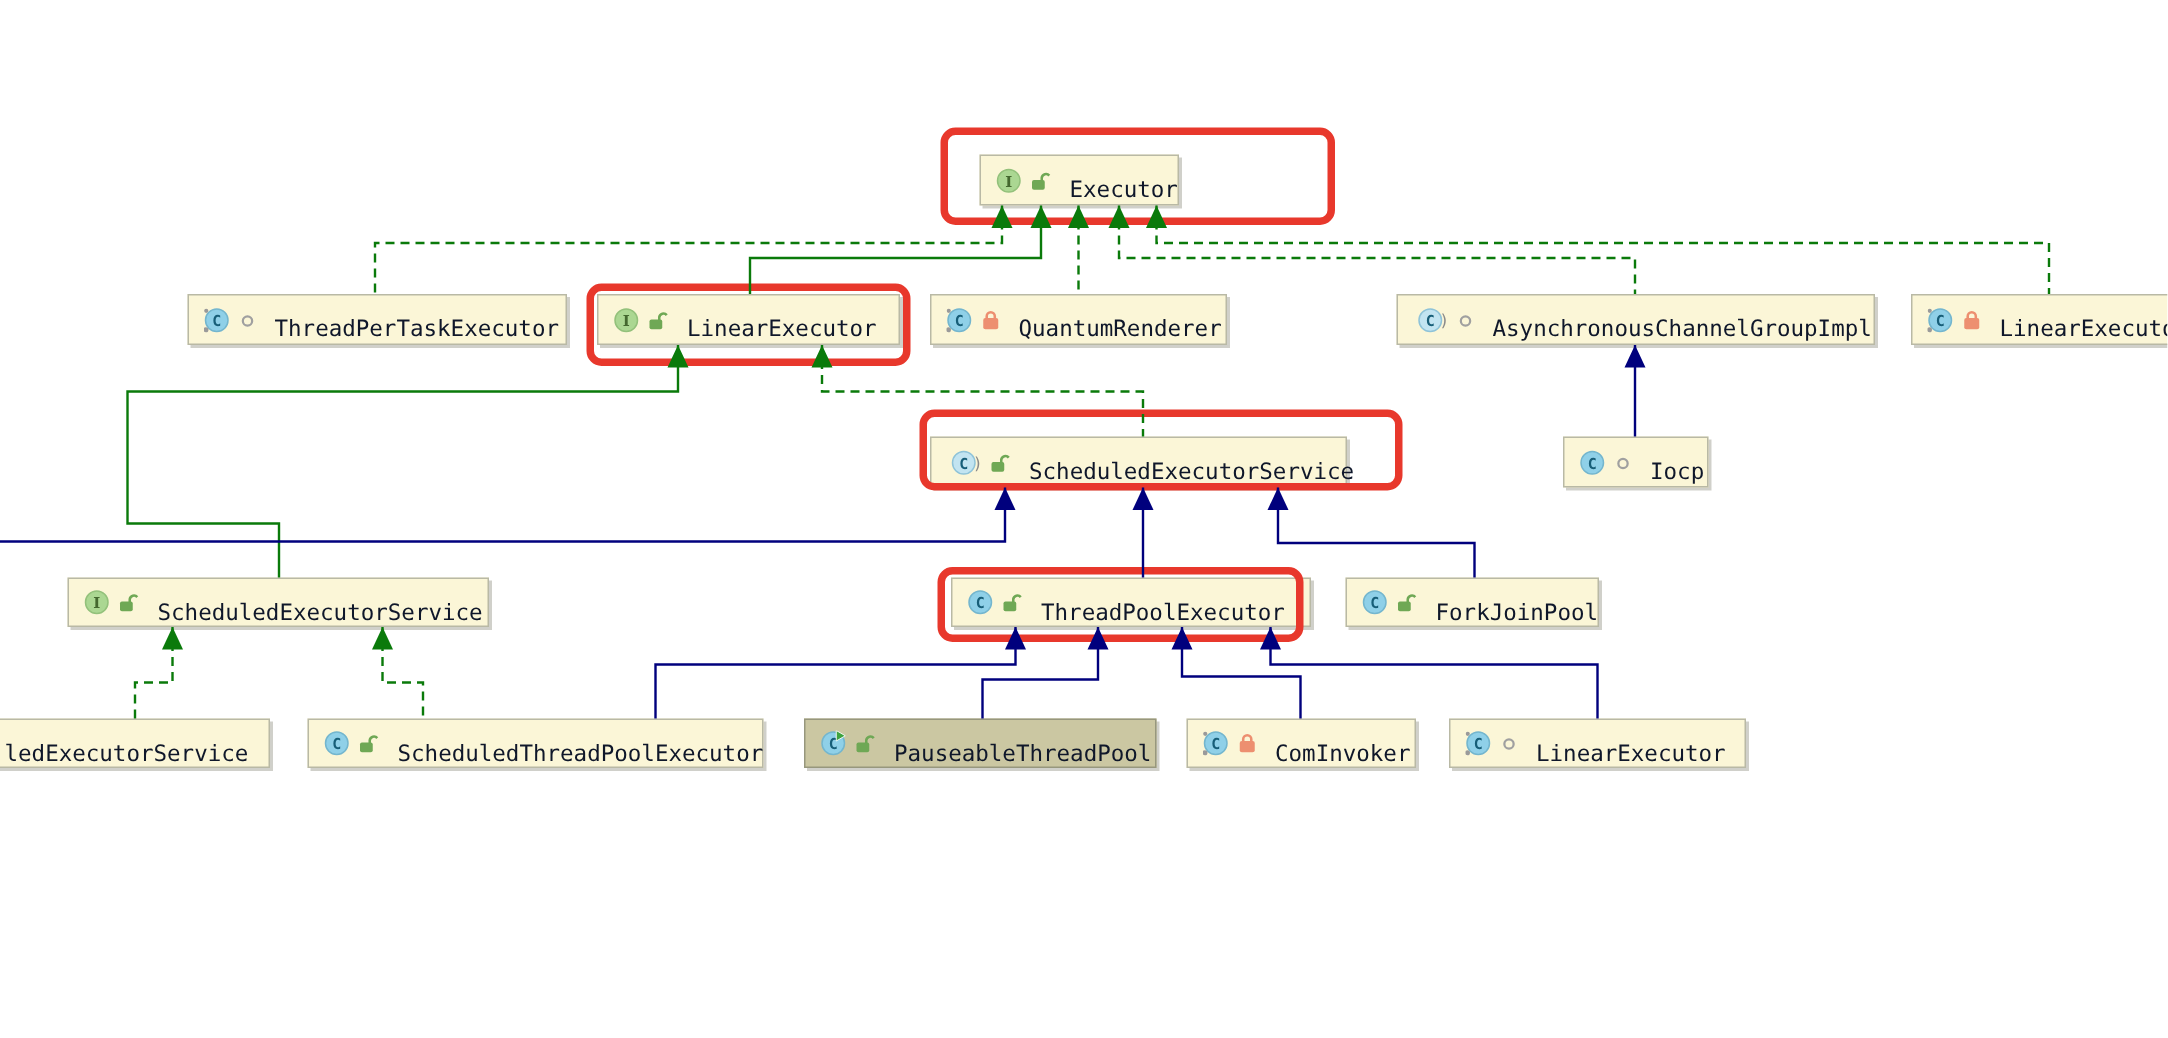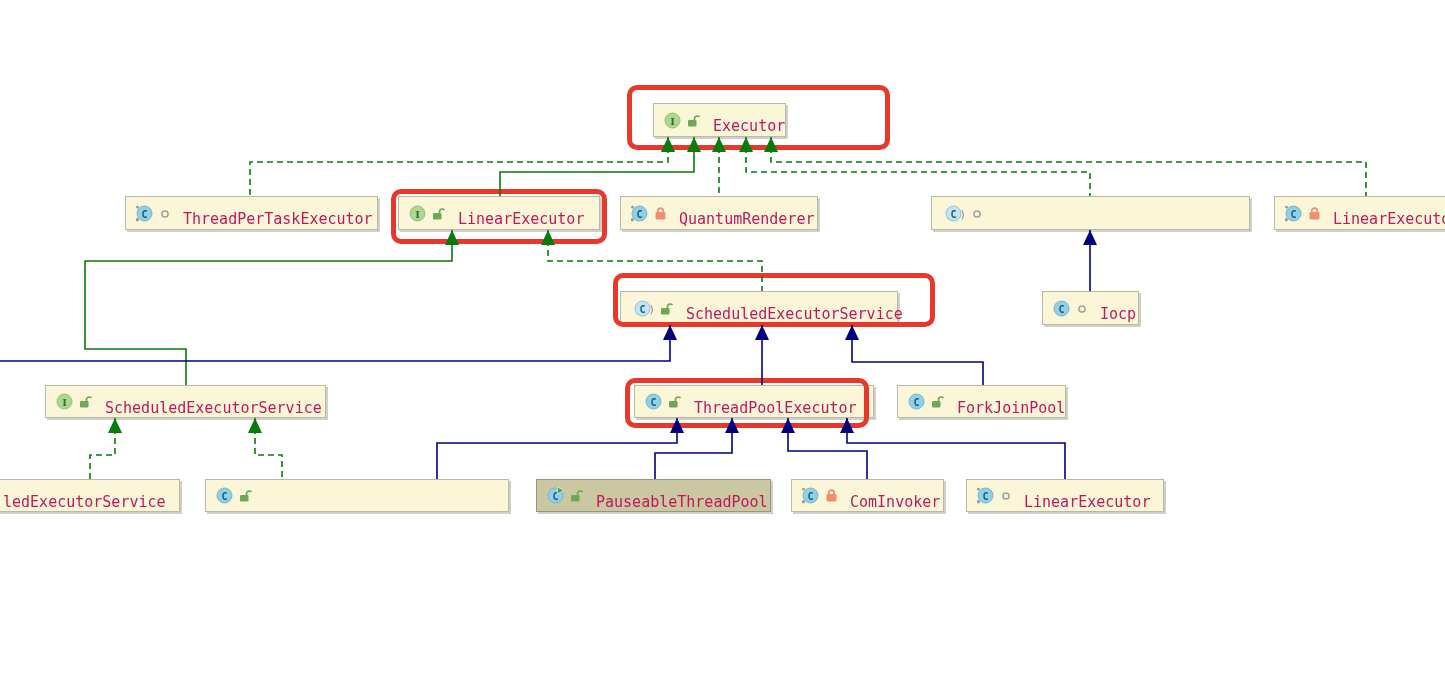--- a/index.html
+++ b/index.html
@@ -4,21 +4,21 @@
 <style>
   html,body{margin:0;padding:0;background:#ffffff;}
   #stage{position:relative;width:1445px;height:692px;overflow:hidden;background:#ffffff;
          font-family:"DejaVu Sans Mono", monospace;}
   .node{position:absolute;box-sizing:border-box;display:flex;align-items:center;
         background:#FBF6D7;border:1px solid #B9B9A5;box-shadow:2px 2px 0 rgba(150,150,138,.45);
         padding-left:10px;white-space:nowrap;z-index:1;}
   .node.selected{background:#CBC7A2;border-color:#97977D;}
   .node .ticon{display:inline-flex;margin-right:6px;flex:0 0 auto;}
   .node .vicon{display:inline-flex;margin-right:12px;flex:0 0 auto;}
-  .node .nlabel{font-size:15px;color:#be185d;letter-spacing:0;margin-top:12px;}
+  .node .nlabel{font-size:15px;color:#0f172a;letter-spacing:0;margin-top:12px;}
   .hl{position:absolute;box-sizing:border-box;border:5px solid #E8382C;border-radius:10px;
       z-index:2;pointer-events:none;}
   #edges{position:absolute;left:0;top:0;z-index:3;pointer-events:none;}
 </style>
 </head>
 <body>
 
 <div id="stage">
   <svg id="edges" width="1445" height="692" viewBox="0 0 1445 692">
       <g>
@@ -160,20 +160,21 @@
           <text x="17.5" y="12.5" font-size="11" font-family="DejaVu Sans Mono, monospace" fill="#8a8a8a">)</text>
           <circle cx="11.5" cy="8.5" r="7.5" fill="#C2E4F1" stroke="#8FC3D8"></circle>
           <text x="11.5" y="12.5" text-anchor="middle" font-size="10" font-family="DejaVu Sans Mono, monospace" font-weight="bold" fill="#175E78">C</text>
         </svg>
       </span>
       <span class="vicon">
         <svg width="12" height="15">
           <circle cx="6" cy="8" r="3.1" fill="none" stroke="#A0A0A0" stroke-width="1.5"></circle>
         </svg>
       </span>
+      <span class="nlabel">AsynchronousChannelGroupImpl</span>
     </div>
     <div class="node" style="left: 1274px; top: 196px; width: 200px; height: 34px;">
       <span class="ticon">
         <svg width="17" height="17">
           <circle cx="8.5" cy="8.5" r="7.5" fill="#8FD0E8" stroke="#74B6CE"></circle>
           <text x="8.5" y="12.5" text-anchor="middle" font-size="10" font-family="DejaVu Sans Mono, monospace" font-weight="bold" fill="#175E78">C</text>
           <circle cx="1.5" cy="2.2" r="1.4" fill="#9a9a9a"></circle>
           <circle cx="1.2999999999999998" cy="14.8" r="1.7" fill="#9a9a9a"></circle>
         </svg>
       </span>
@@ -270,20 +271,21 @@
           <circle cx="8.5" cy="8.5" r="7.5" fill="#8FD0E8" stroke="#74B6CE"></circle>
           <text x="8.5" y="12.5" text-anchor="middle" font-size="10" font-family="DejaVu Sans Mono, monospace" font-weight="bold" fill="#175E78">C</text>
         </svg>
       </span>
       <span class="vicon">
         <svg width="14" height="15">
           <path d="M7.5,7.5 v-2 a2.8,2.8 0 0 1 5,-1.4" stroke="#6FA855" stroke-width="1.7" fill="none"></path>
           <rect x="1" y="7" width="8.5" height="6.5" rx="1.3" fill="#6FA855"></rect>
         </svg>
       </span>
+      <span class="nlabel">ScheduledThreadPoolExecutor</span>
     </div>
     <div class="node selected" style="left: 536px; top: 479px; width: 235px; height: 33px;">
       <span class="ticon">
         <svg width="17" height="17">
           <circle cx="8.5" cy="8.5" r="7.5" fill="#8FD0E8" stroke="#74B6CE"></circle>
           <text x="8.5" y="12.5" text-anchor="middle" font-size="10" font-family="DejaVu Sans Mono, monospace" font-weight="bold" fill="#175E78">C</text>
           <polygon points="10.5,0 16.5,3.5 10.5,7" fill="#3FA33F" stroke="#ffffff" stroke-width="0.6"></polygon>
         </svg>
       </span>
       <span class="vicon">

